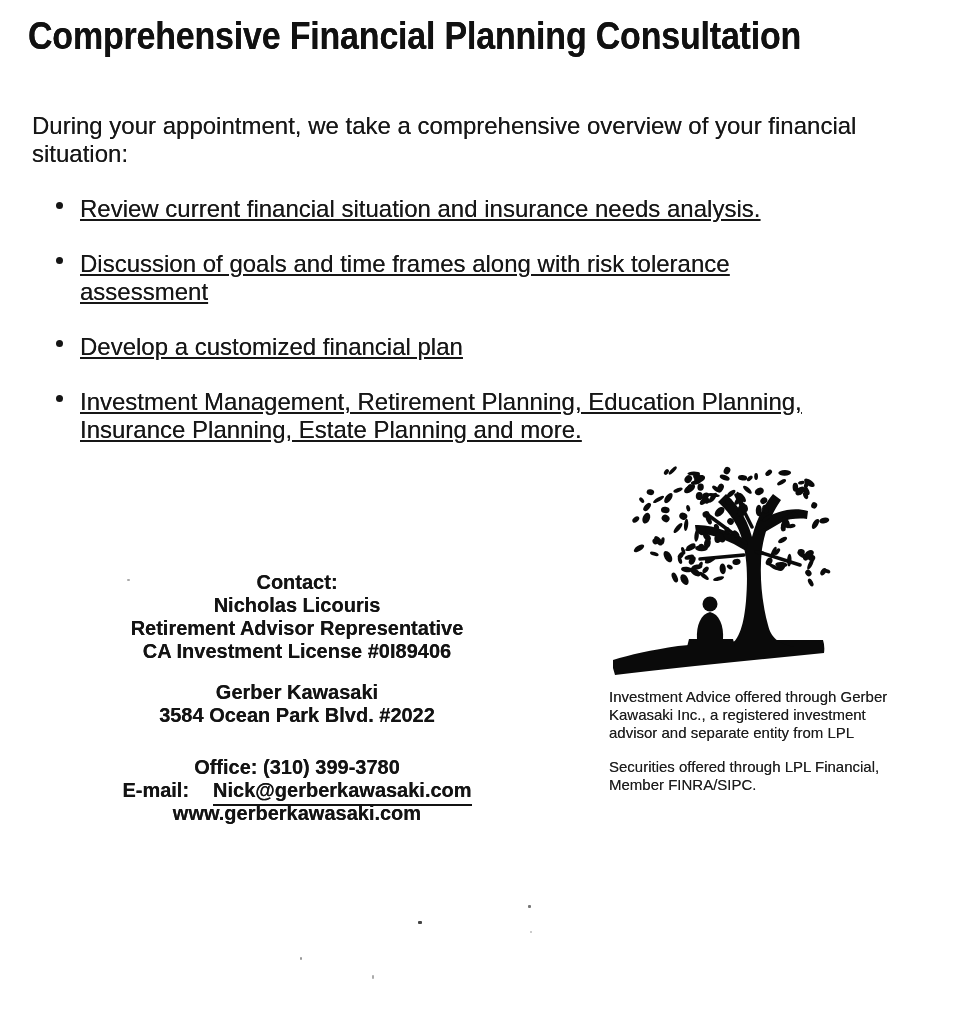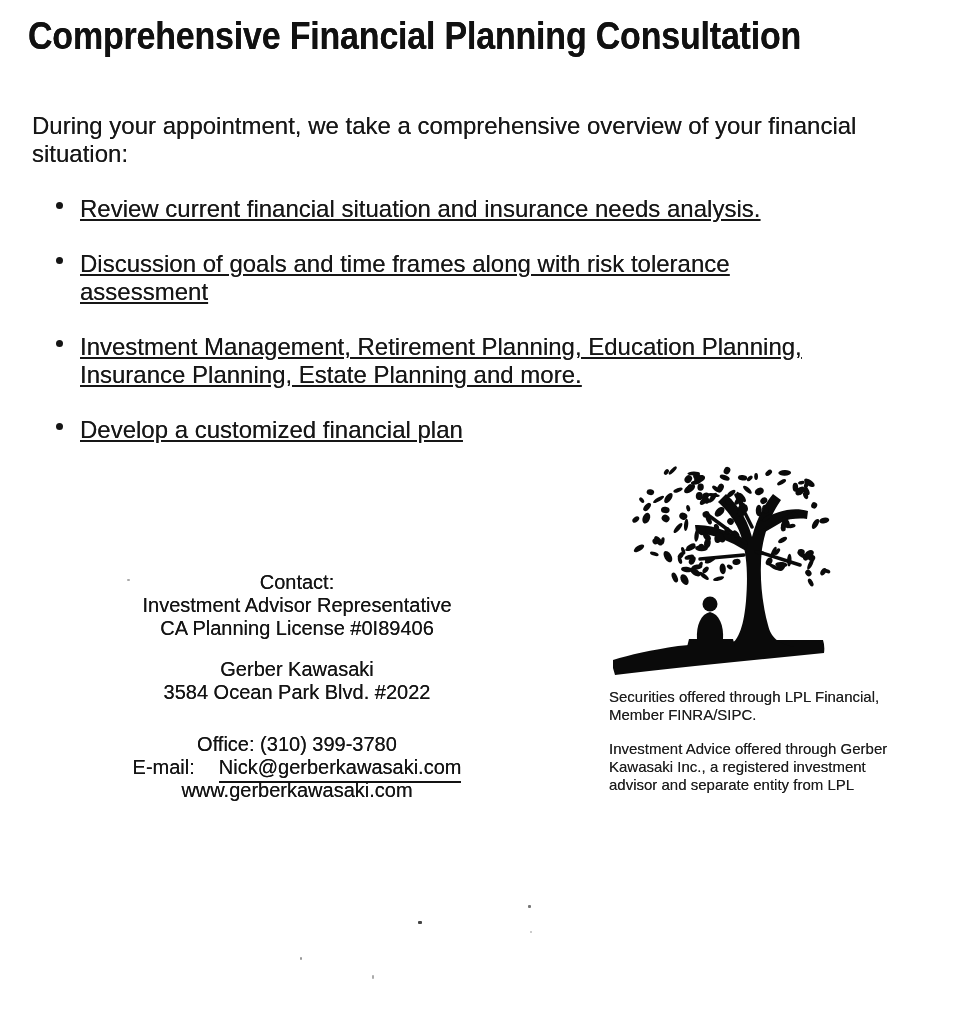--- a/index.html
+++ b/index.html
@@ -49,21 +49,21 @@
   .bullets li .dot {
     position: absolute; left: -24px; top: 7px;
     width: 7px; height: 7px; border-radius: 50%;
     background: #151515;
   }
 
   .contact {
     position: absolute; left: 72px; top: 571px;
     width: 450px;
     text-align: center;
-    font-weight: 400;
+    font-weight: 700;
     font-size: 20px; line-height: 23px;
     color: #131313;
     text-shadow: 0 0 0.5px rgba(0,0,0,0.8);
   }
   .contact .group1 { margin-bottom: 18px; }
   .contact .group2 { margin-bottom: 29px; }
   .contact .email-addr {
     margin-left: 24px;
     border-bottom: 2.5px solid #131313;
     padding-bottom: 3px;
@@ -98,33 +98,34 @@
     <li>
       <span class="dot"></span>
       <span>Review current financial situation and insurance needs analysis.</span>
     </li>
     <li>
       <span class="dot"></span>
       <span>Discussion of goals and time frames along with risk tolerance assessment</span>
     </li>
     <li>
       <span class="dot"></span>
-      <span>Investment Management, Retirement Planning, Education Planning, Insurance Planning, Estate Planning and more.</span>
+      <span>Develop a customized financial plan</span>
     </li>
     <li>
       <span class="dot"></span>
-      <span>Develop a customized financial plan</span>
+      <span>Investment Management, Retirement Planning, Education Planning, Insurance Planning, Estate Planning and more.</span>
     </li>
   </ul>
 
   <div class="contact">
     <div class="group1">
       <div>Contact:</div>
-      <div>Investment Advisor Representative</div>
-      <div>CA Planning License #0I89406</div>
+      <div>Nicholas Licouris</div>
+      <div>Retirement Advisor Representative</div>
+      <div>CA Investment License #0I89406</div>
     </div>
     <div class="group2">
       <div>Gerber Kawasaki</div>
       <div>3584 Ocean Park Blvd. #2022</div>
     </div>
     <div class="group3">
       <div>Office: (310) 399-3780</div>
       <div>
         <span>E-mail:</span><span class="email-addr">Nick@gerberkawasaki.com</span>
       </div>
@@ -286,22 +287,22 @@
 
       <g>
         <circle cx="100" cy="151" r="7.5"></circle>
         <path d="M87 187 C86 172 91 161 100 159 C109 161 114 172 113 187 Z"></path>
         <path d="M79 186 L123 186 L125 194 L77 194 Z"></path>
       </g>
     </g>
   </svg>
 
   <div class="disclaimers">
+    <p>Investment Advice offered through Gerber Kawasaki Inc., a registered investment advisor and separate entity from LPL</p>
     <p>Securities offered through LPL Financial, Member FINRA/SIPC.</p>
-    <p>Investment Advice offered through Gerber Kawasaki Inc., a registered investment advisor and separate entity from LPL</p>
   </div>
 
   <div class="speck" style="left:127px;top:579px;width:3px;height:2px;background:#aaa;"></div>
   <div class="speck" style="left:418px;top:921px;width:4px;height:3px;background:#444;"></div>
   <div class="speck" style="left:528px;top:905px;width:3px;height:3px;background:#777;"></div>
   <div class="speck" style="left:300px;top:957px;width:2px;height:3px;background:#999;"></div>
   <div class="speck" style="left:372px;top:975px;width:2px;height:4px;background:#aaa;"></div>
   <div class="speck" style="left:530px;top:931px;width:2px;height:2px;background:#bbb;"></div>
 
 </div>

